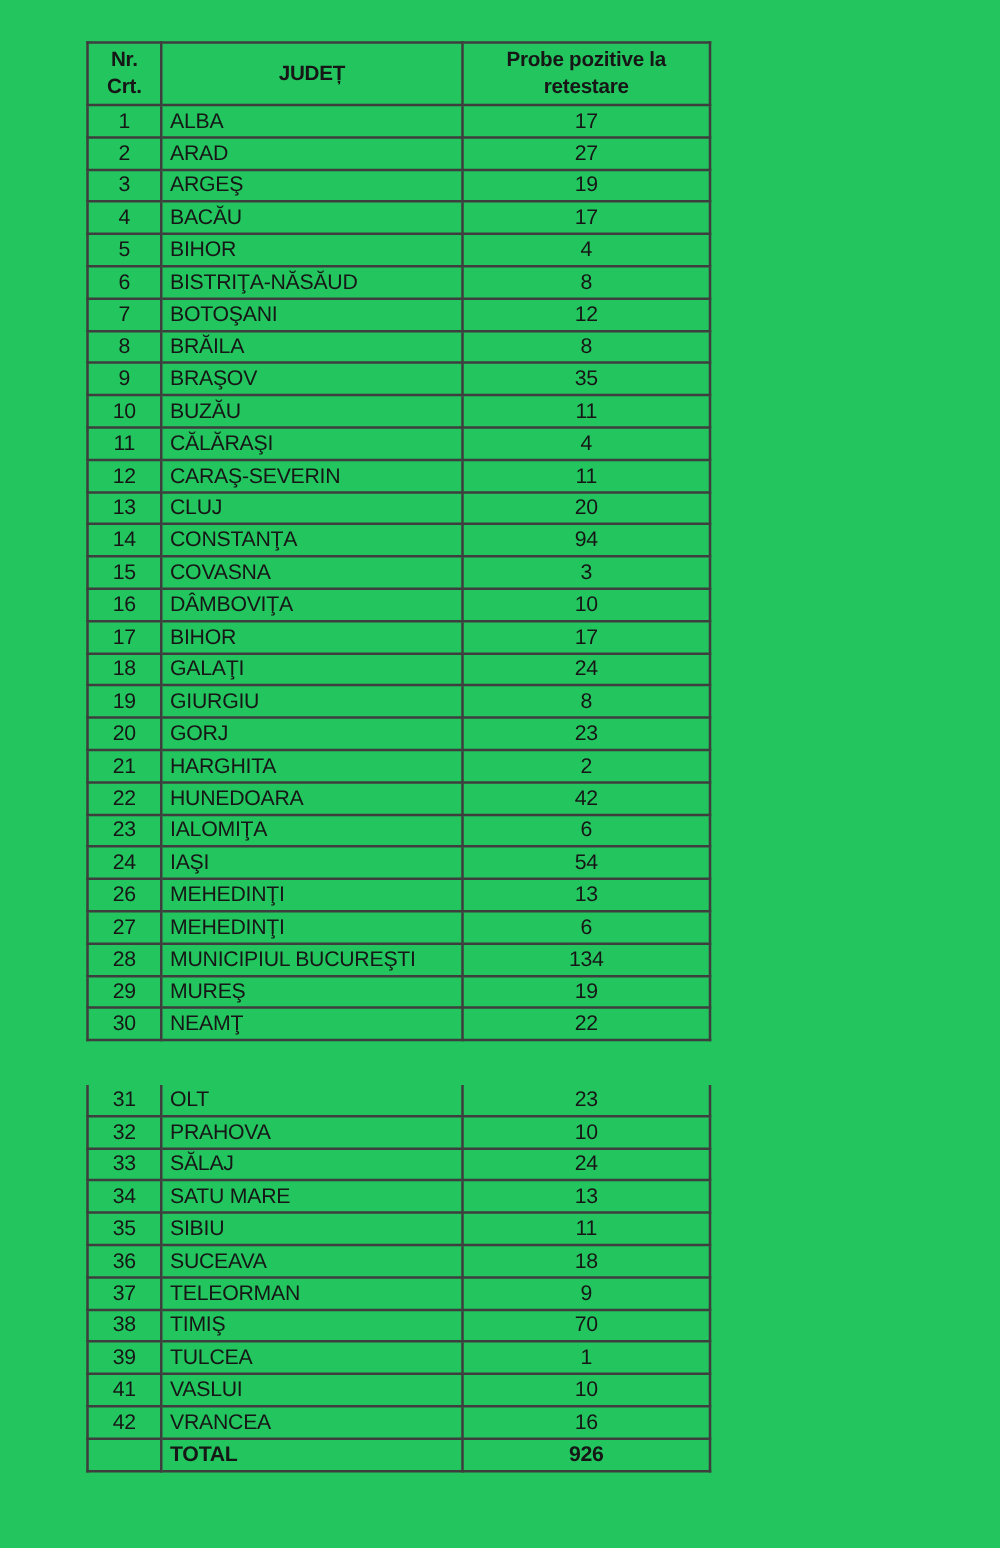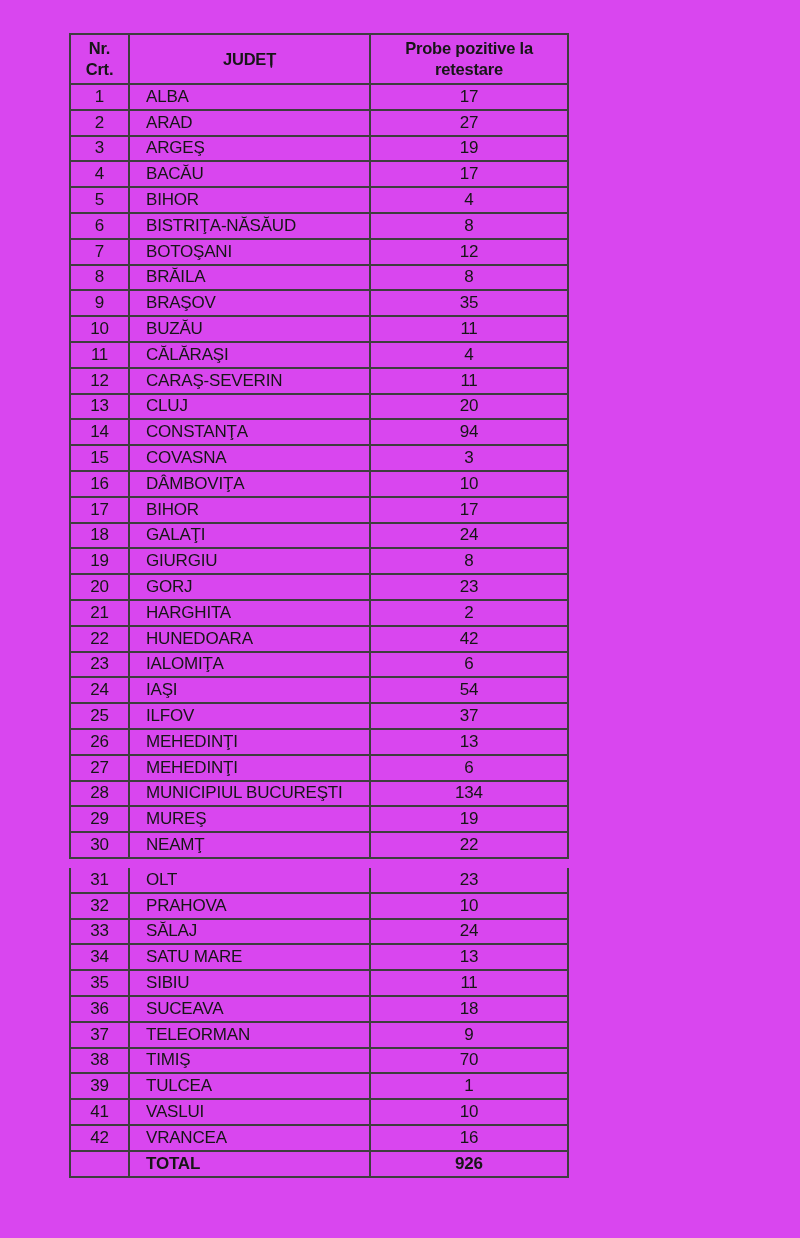--- a/index.html
+++ b/index.html
@@ -4,21 +4,21 @@
 <style>
   html, body {
     margin: 0;
     padding: 0;
     background: #ffffff;
   }
   .page {
     position: relative;
     width: 800px;
     height: 1238px;
-    background: #d946ef;
+    background: #22c55e;
     overflow: hidden;
     font-family: "Liberation Sans", sans-serif;
     color: #161616;
   }
   table.data-table {
     position: absolute;
     left: 69px;
     border-collapse: collapse;
     table-layout: fixed;
   }
@@ -43,21 +43,21 @@
     letter-spacing: -0.2px;
   }
   th.h-probe { white-space: normal; padding: 0 16px; }
   tbody td, tfoot td {
     height: 23.8px;
     font-size: 17px;
     letter-spacing: -0.2px;
     vertical-align: middle;
   }
   .cell-nr    { text-align: center; }
-  .cell-judet { text-align: left; padding-left: 16px; }
+  .cell-judet { text-align: left; padding-left: 6px; }
   .cell-probe { text-align: center; }
   
   table.t2 tbody tr:first-child td { border-top: 0; margin-left: 40px; }
   tfoot td { font-weight: bold; }
 </style>
 </head>
 <body>
 
 <div class="page">
 
@@ -189,25 +189,20 @@
           <td class="cell-nr">23</td>
           <td class="cell-judet">IALOMIŢA</td>
           <td class="cell-probe">6</td>
         </tr>
         <tr>
           <td class="cell-nr">24</td>
           <td class="cell-judet">IAŞI</td>
           <td class="cell-probe">54</td>
         </tr>
         <tr>
-          <td class="cell-nr">25</td>
-          <td class="cell-judet">ILFOV</td>
-          <td class="cell-probe">37</td>
-        </tr>
-        <tr>
           <td class="cell-nr">26</td>
           <td class="cell-judet">MEHEDINŢI</td>
           <td class="cell-probe">13</td>
         </tr>
         <tr>
           <td class="cell-nr">27</td>
           <td class="cell-judet">MEHEDINŢI</td>
           <td class="cell-probe">6</td>
         </tr>
         <tr>

